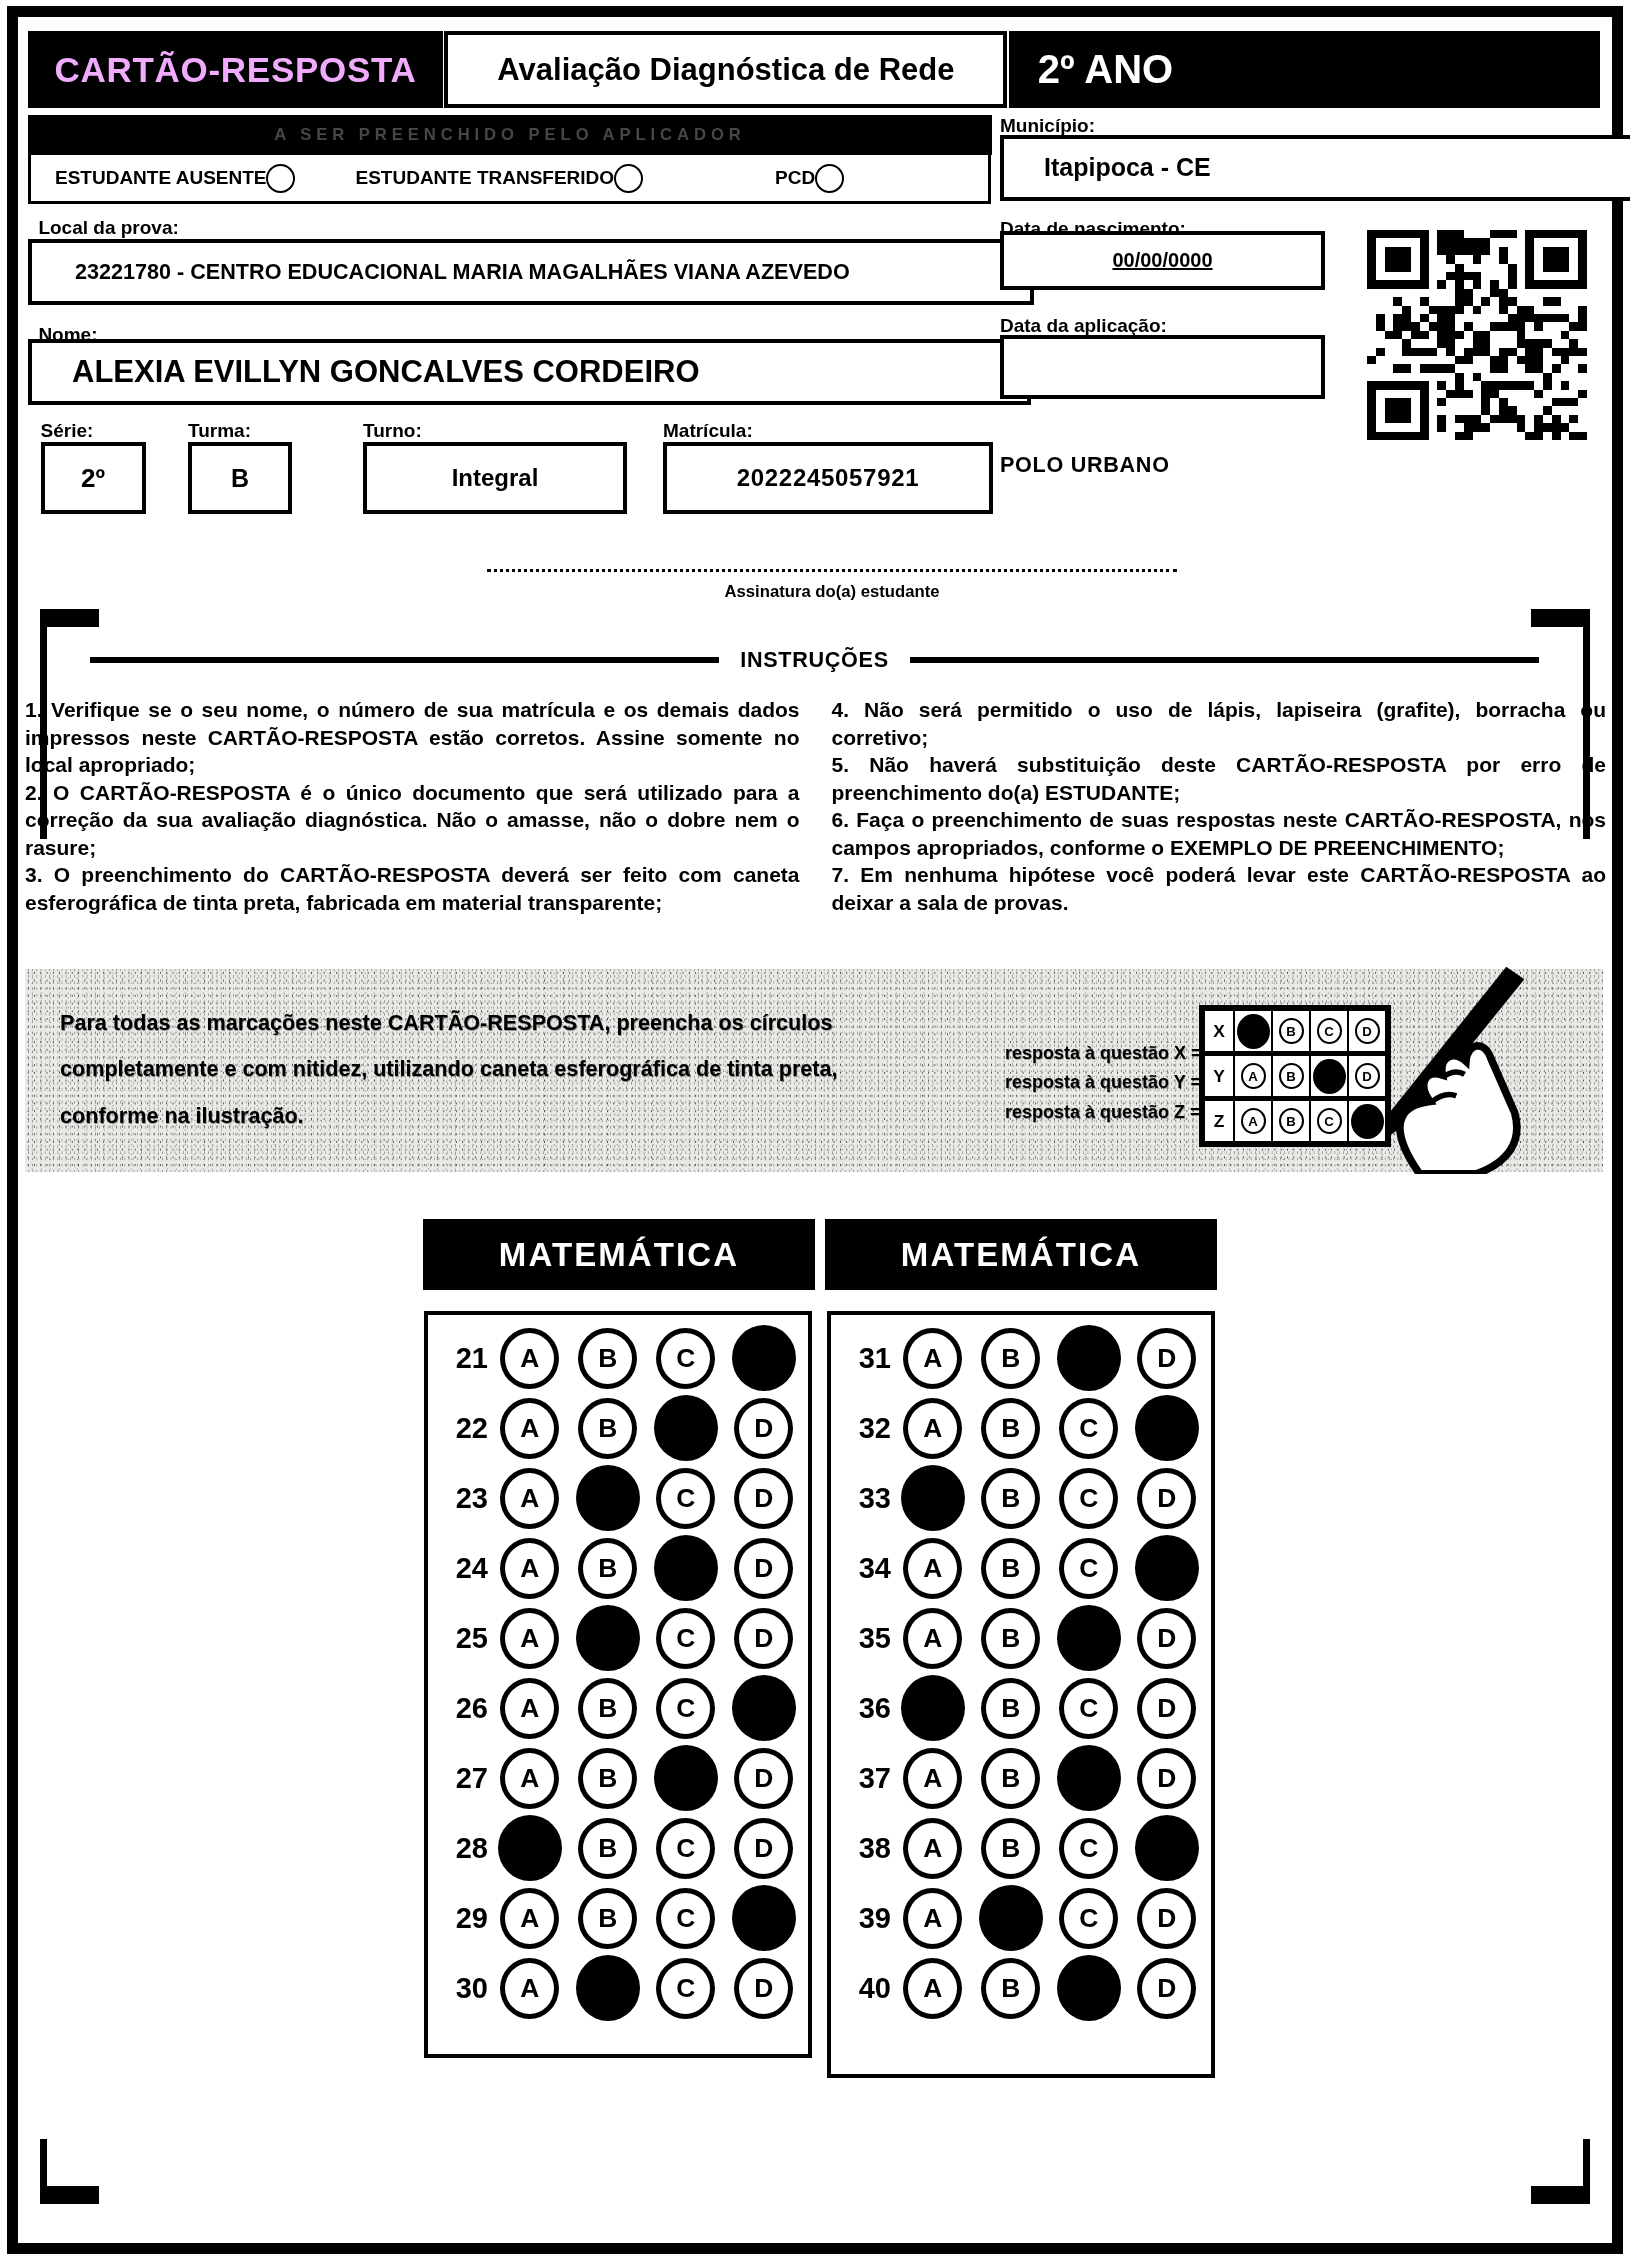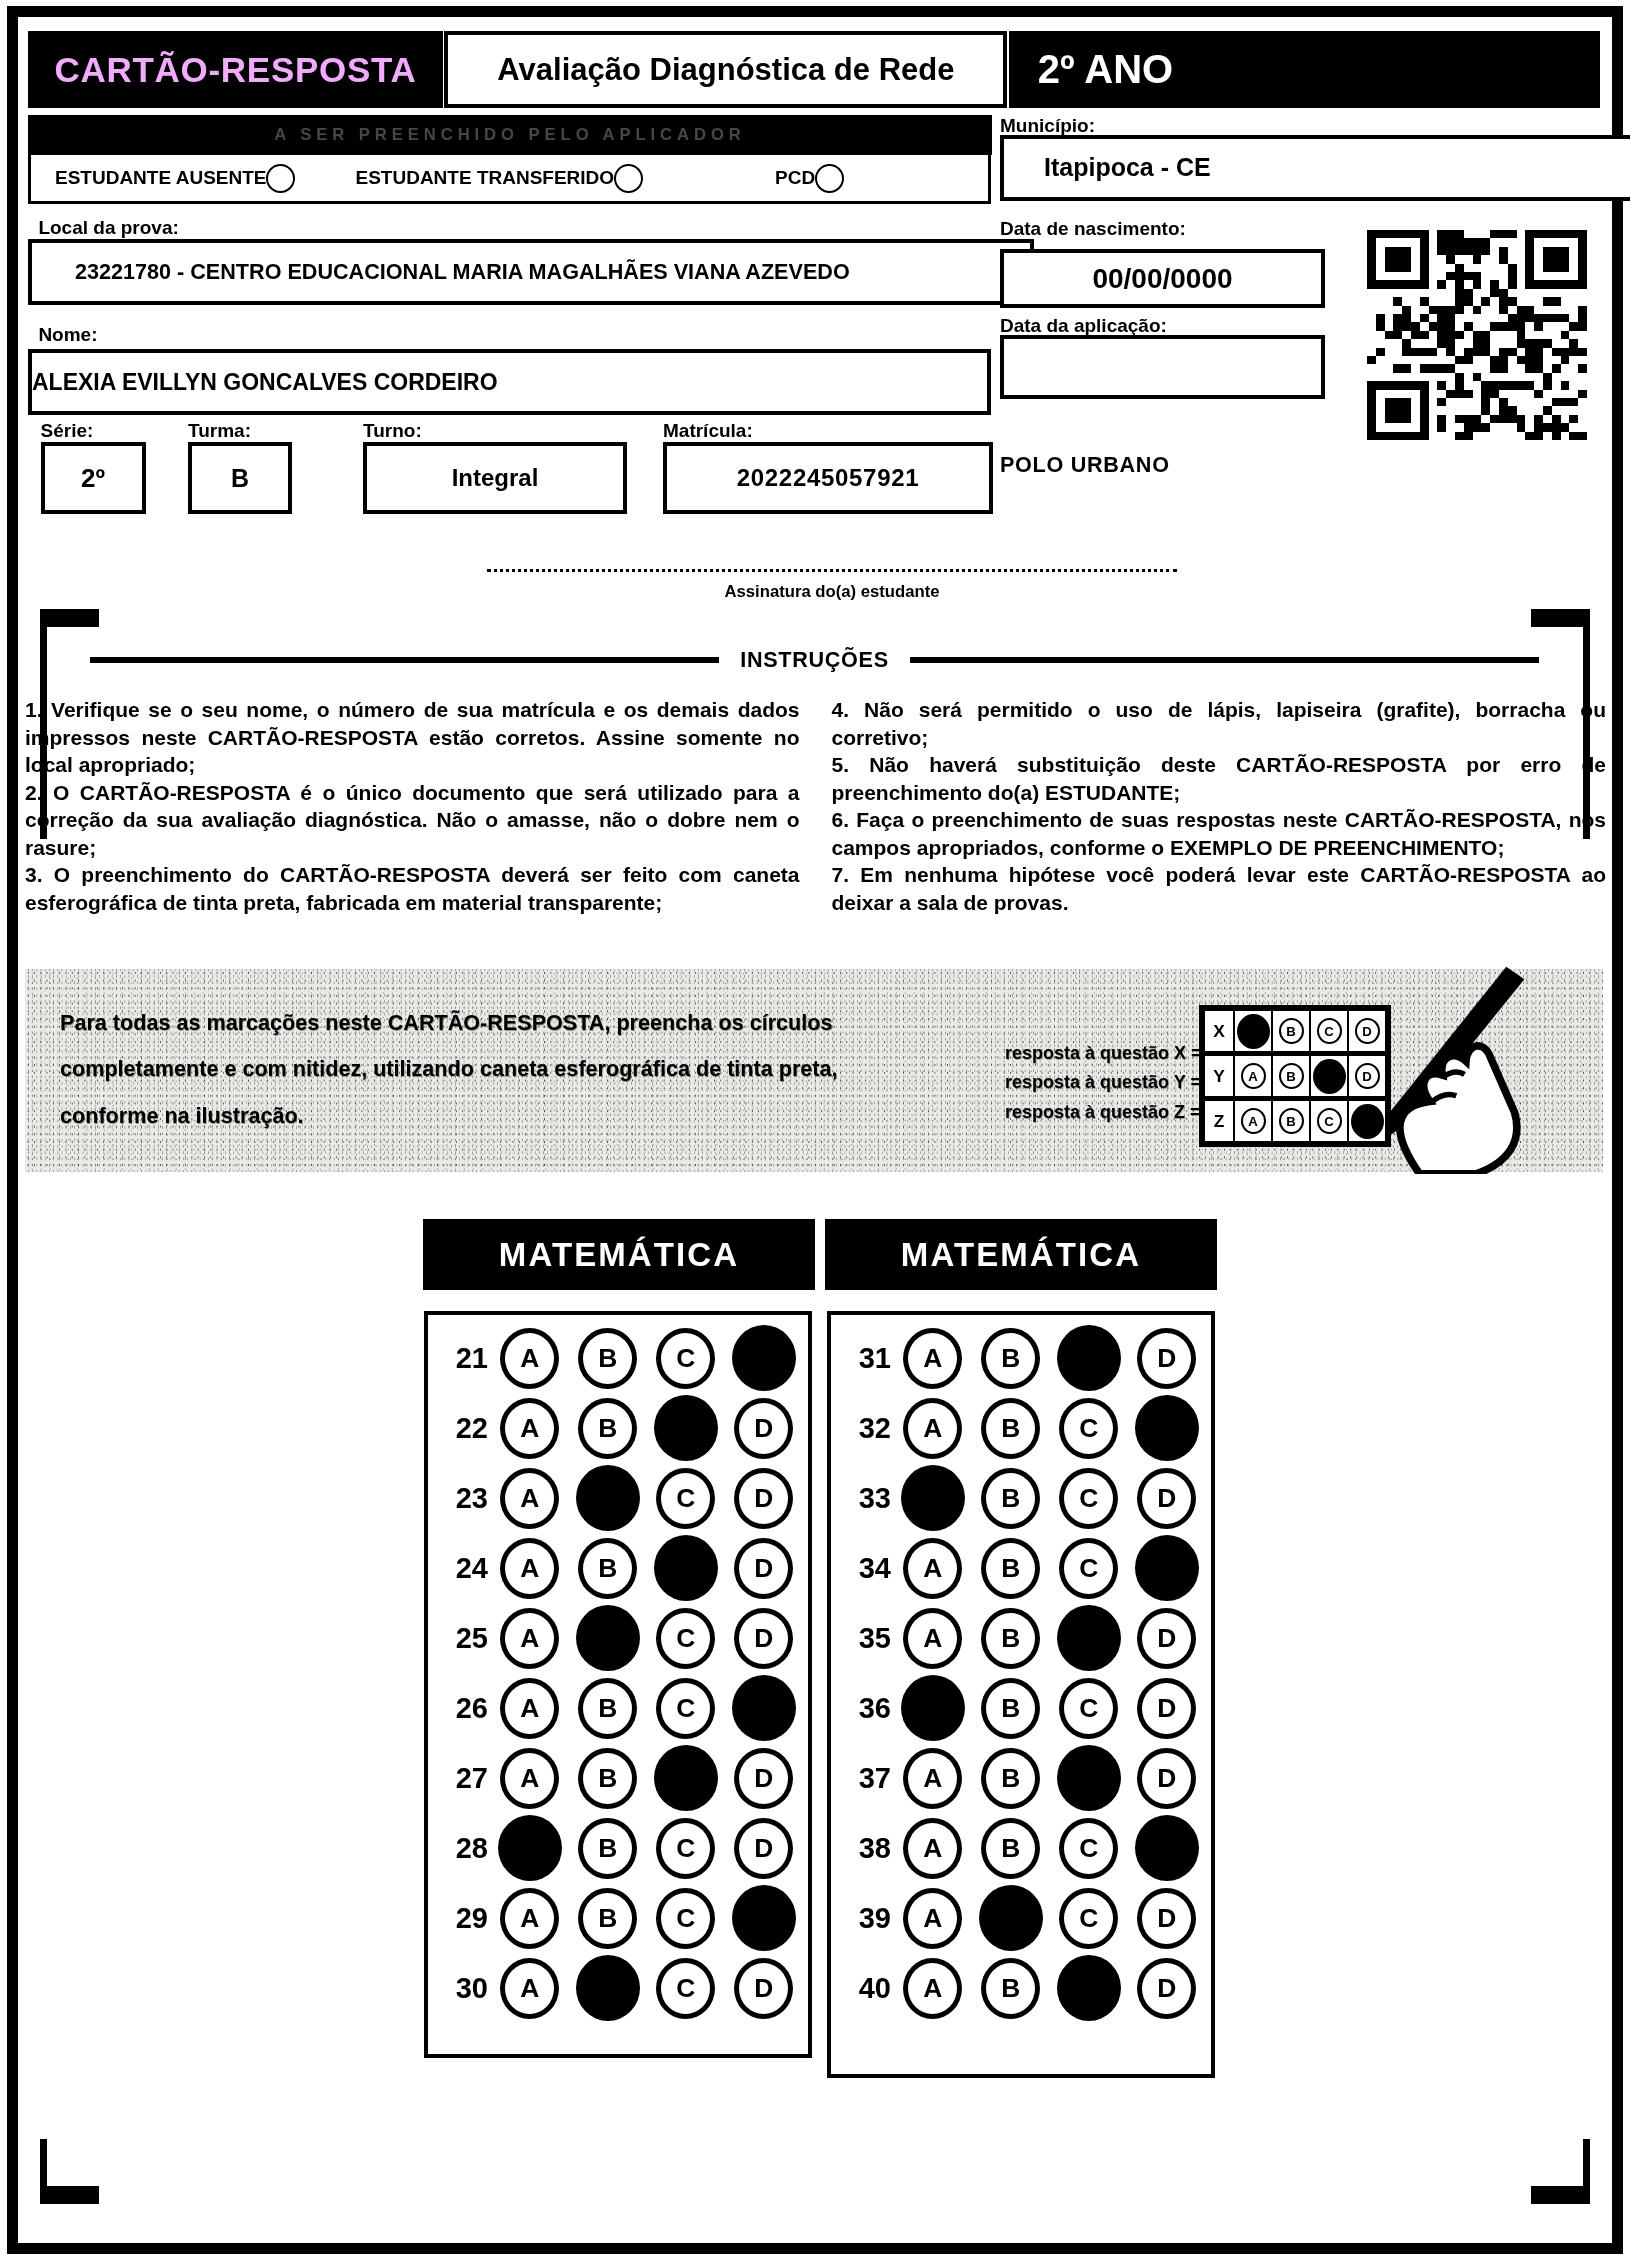--- a/index.html
+++ b/index.html
@@ -31,31 +31,31 @@
   .options-box{position:absolute;left:0;top:40px;width:957px;height:46px;border:3.5px solid #000;border-top:none;
     background:#fff;display:flex;align-items:center;}
   .opt{display:flex;align-items:center;font-size:19px;font-weight:bold;}
   .opt1{margin-left:24px;} .opt2{margin-left:60px;} .opt3{margin-left:132px;}
   .circle-sm{width:25px;height:25px;border:2.8px solid #000;border-radius:50%;background:#fff;}
   .f-label{position:absolute;font-size:19px;font-weight:bold;white-space:nowrap;}
   .v-box{position:absolute;border:4.2px solid #000;background:#fff;font-weight:bold;display:flex;align-items:center;}
   .lab-local{left:10.4px;top:102px;}
   .box-local{left:0;top:124px;width:955px;height:58px;font-size:21.6px;padding-left:43px;}
   .lab-nome{left:10.4px;top:209px;}
-  .box-nome{left:0;top:234px;width:955px;height:58px;font-size:23px;}
+  .box-nome{left:0;top:224px;width:955px;height:58px;font-size:31px;padding-left:40px;}
   .lab-serie{left:12.5px;top:305px;} .lab-turma{left:160px;top:305px;}
   .lab-turno{left:335px;top:305px;} .lab-matricula{left:635px;top:305px;}
   .box-serie{left:12.5px;top:327px;width:97px;height:64px;font-size:26px;justify-content:center;}
   .box-turma{left:160px;top:327px;width:96px;height:64px;font-size:25px;justify-content:center;}
   .box-turno{left:335px;top:327px;width:256px;height:64px;font-size:24px;justify-content:center;}
   .box-matricula{left:635px;top:327px;width:322px;height:64px;font-size:24px;justify-content:center;letter-spacing:0.7px;}
   
   .right-col{position:absolute;left:1000px;top:115px;width:600px;}
   .lab-mun{left:0;top:0;} .box-mun{left:0;top:19.5px;width:592px;height:58px;font-size:25px;padding-left:40px;}
-  .lab-nasc{left:0;top:103px;} .box-nasc{left:0;top:134px;width:317px;height:51px;font-size:28px;justify-content:center;}
+  .lab-nasc{left:0;top:103px;} .box-nasc{left:0;top:116px;width:317px;height:51px;font-size:20px;justify-content:center;text-decoration:underline;}
   .lab-aplic{left:0;top:200px;} .box-aplic{left:0;top:220px;width:317px;height:56px;font-size:23px;justify-content:center;}
   .polo{position:absolute;left:0;top:337px;font-size:21.6px;font-weight:bold;letter-spacing:0.7px;}
   
   .qr{position:absolute;left:1367px;top:230px;width:220px;height:210px;
     display:grid;grid-template-columns:repeat(25,1fr);grid-template-rows:repeat(25,1fr);background:#fff;}
   .qr div.b{background:#000;}
   
   .sig-line{position:absolute;left:487px;top:569px;width:690px;border-top:3.5px dotted #000;}
   .sig-label{position:absolute;left:487px;top:582px;width:690px;text-align:center;font-size:16.7px;font-weight:bold;}
   

